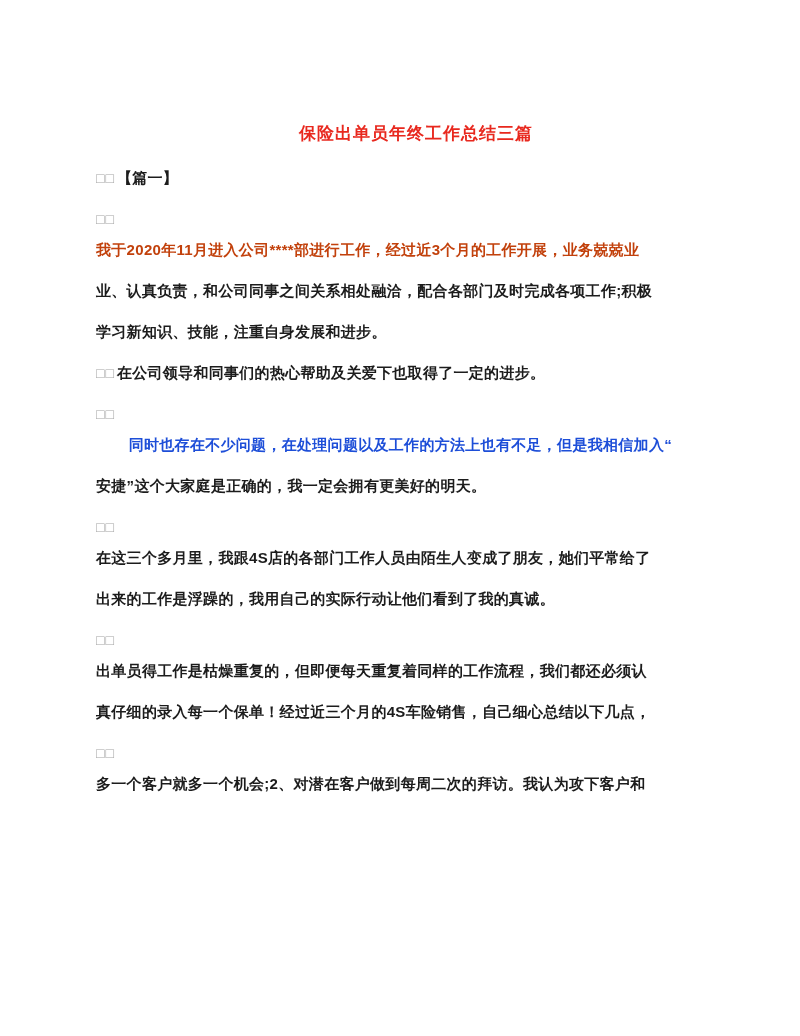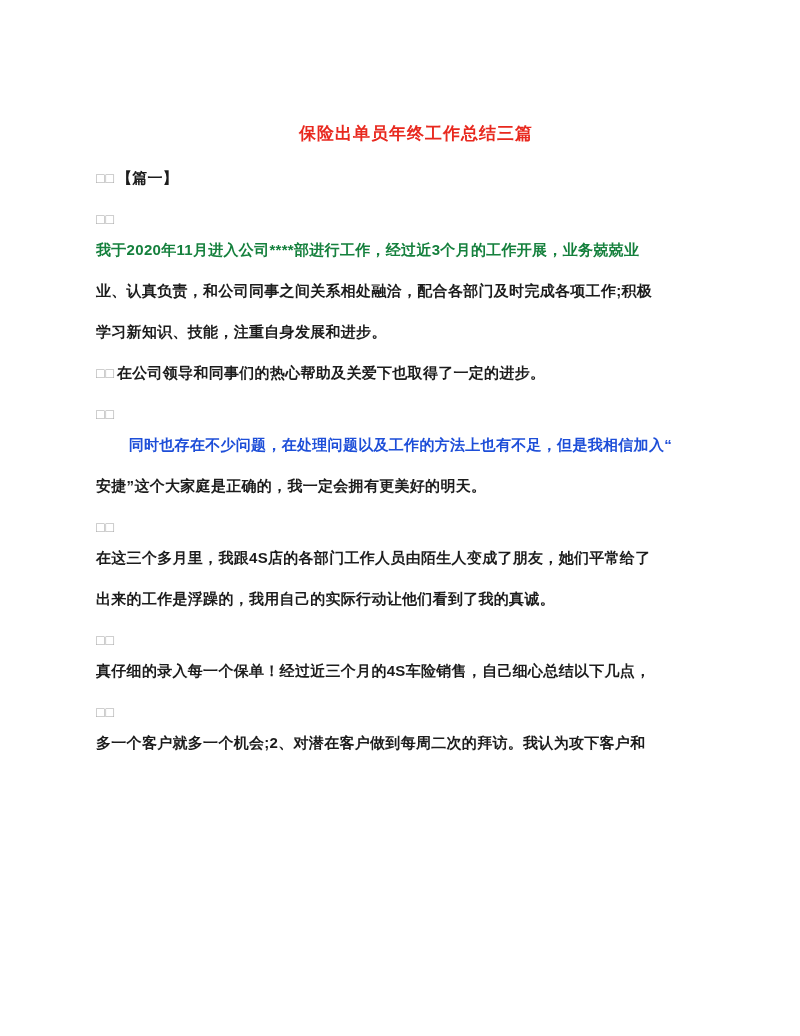--- a/index.html
+++ b/index.html
@@ -54,28 +54,29 @@
   }
 </style>
 </head>
 <body>
 
 <div class="page">
   <h1 class="doc-title" style="color: rgb(232, 40, 30);">保险出单员年终工作总结三篇</h1>
   <div class="doc-body">
       <div class="line" style="color: rgb(28, 28, 28);"><span class="indent-boxes" style="color: rgb(166, 166, 166);">□□</span><span>【篇一】</span></div>
       <div class="line blank" style="color: rgb(28, 28, 28);"><span class="indent-boxes" style="color: rgb(166, 166, 166);">□□</span><span></span></div>
-      <div class="line" style="color: #15803d;"><span>我于2020年11月进入公司****部进行工作，经过近3个月的工作开展，业务兢兢业</span></div>
+      <div class="line" style="color: #c2410c;"><span>我于2020年11月进入公司****部进行工作，经过近3个月的工作开展，业务兢兢业</span></div>
       <div class="line" style="color: rgb(28, 28, 28);"><span>业、认真负责，和公司同事之间关系相处融洽，配合各部门及时完成各项工作;积极</span></div>
       <div class="line" style="color: rgb(28, 28, 28);"><span>学习新知识、技能，注重自身发展和进步。</span></div>
       <div class="line" style="color: rgb(28, 28, 28);"><span class="indent-boxes" style="color: rgb(166, 166, 166);">□□</span><span>在公司领导和同事们的热心帮助及关爱下也取得了一定的进步。</span></div>
       <div class="line blank" style="color: rgb(28, 28, 28);"><span class="indent-boxes" style="color: rgb(166, 166, 166);">□□</span><span></span></div>
       <div class="line" style="color: #1d4ed8; text-align: right;"><span>同时也存在不少问题，在处理问题以及工作的方法上也有不足，但是我相信加入“</span></div>
       <div class="line" style="color: rgb(28, 28, 28);"><span>安捷”这个大家庭是正确的，我一定会拥有更美好的明天。</span></div>
       <div class="line blank" style="color: rgb(28, 28, 28);"><span class="indent-boxes" style="color: rgb(166, 166, 166);">□□</span><span></span></div>
       <div class="line" style="color: rgb(28, 28, 28);"><span>在这三个多月里，我跟4S店的各部门工作人员由陌生人变成了朋友，她们平常给了</span></div>
       <div class="line" style="color: rgb(28, 28, 28);"><span>出来的工作是浮躁的，我用自己的实际行动让他们看到了我的真诚。</span></div>
       <div class="line blank" style="color: rgb(28, 28, 28);"><span class="indent-boxes" style="color: rgb(166, 166, 166);">□□</span><span></span></div>
+      <div class="line" style="color: rgb(28, 28, 28);"><span>出单员得工作是枯燥重复的，但即便每天重复着同样的工作流程，我们都还必须认</span></div>
       <div class="line" style="color: rgb(28, 28, 28);"><span>真仔细的录入每一个保单！经过近三个月的4S车险销售，自己细心总结以下几点，</span></div>
       <div class="line blank" style="color: rgb(28, 28, 28);"><span class="indent-boxes" style="color: rgb(166, 166, 166);">□□</span><span></span></div>
       <div class="line" style="color: rgb(28, 28, 28);"><span>多一个客户就多一个机会;2、对潜在客户做到每周二次的拜访。我认为攻下客户和</span></div>
     </div>
 </div>
 
 </body></html>

